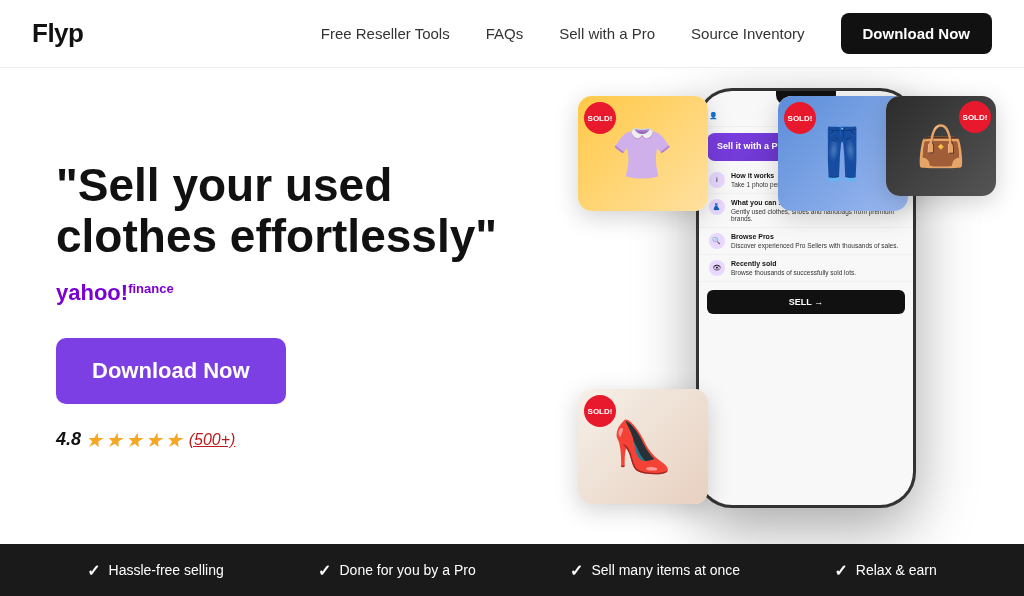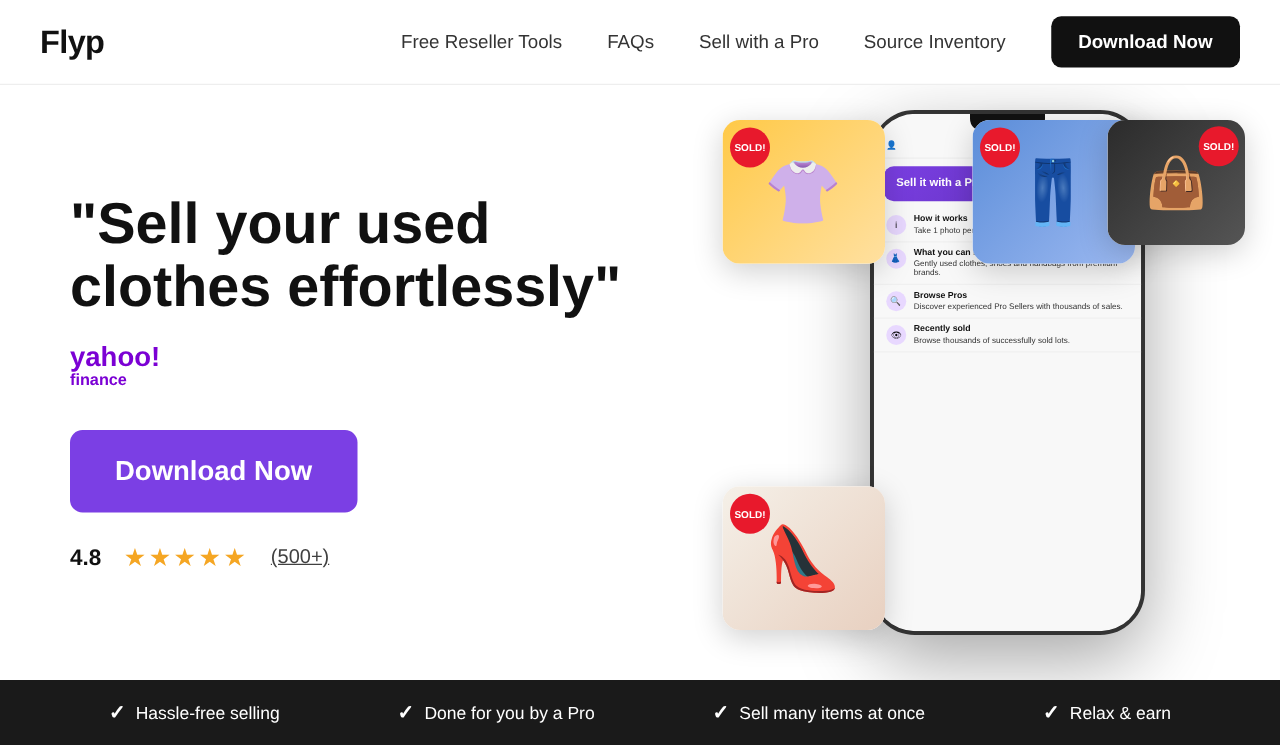--- a/index.html
+++ b/index.html
@@ -91,36 +91,37 @@
       height: 66px;
       border-radius: 10px;
       font-size: 22px;
       font-weight: 700;
       cursor: pointer;
       margin-right: 24px;
     }
     .rating-row {
       display: flex;
       align-items: center;
-      gap: 18px;
+      gap: 4px;
       margin-top: 24px;
+      font-style: italic;
     }
     .rating-number {
       font-size: 18px;
       font-weight: 700;
       color: #111;
     }
     .stars {
       color: #F5A623;
       font-size: 20px;
       letter-spacing: 2px;
     }
     .rating-count {
       font-size: 16px;
-      color: #404040;
+      color: #b91c1c;
       text-decoration: underline;
     }
     .download-btn-row {
       display: flex;
       align-items: center;
     }
 
     
     .hero-right {
       flex: 1;
@@ -346,21 +347,21 @@
     <a href="#">Sell with a Pro</a>
     <a href="#">Source Inventory</a>
     <button class="btn-download-nav">Download Now</button>
   </nav>
 </header>
 
 <div class="hero">
   <div class="hero-left">
     <h1 class="hero-headline">"Sell your used clothes effortlessly"</h1>
     <div class="yahoo-finance">
-      <div style="display:flex;flex-direction:column;line-height:1;">
+      <div style="display:flex;flex-direction:row;line-height:1;">
         <span class="yahoo-logo">yahoo!</span>
         <span class="yahoo-finance-text">finance</span>
       </div>
     </div>
     <div class="download-btn-row">
       <button class="btn-download-hero">Download Now</button>
     </div>
     <div class="rating-row">
       <span class="rating-number">4.8</span>
       <span class="stars">★★★★★</span>
@@ -430,20 +431,21 @@
               <div class="phone-list-text">Discover experienced Pro Sellers with thousands of sales.</div>
             </div>
           </div>
           <div class="phone-list-item">
             <div class="phone-list-icon">👁</div>
             <div>
               <div class="phone-list-title">Recently sold</div>
               <div class="phone-list-text">Browse thousands of successfully sold lots.</div>
             </div>
           </div>
+          <div class="phone-sell-btn">SELL →</div>
         </div>
       </div>
     </div>
   </div>
 </div>
 
 <div class="footer-bar">
   <div class="footer-item">
     <span class="check">✓</span>
     <span>

